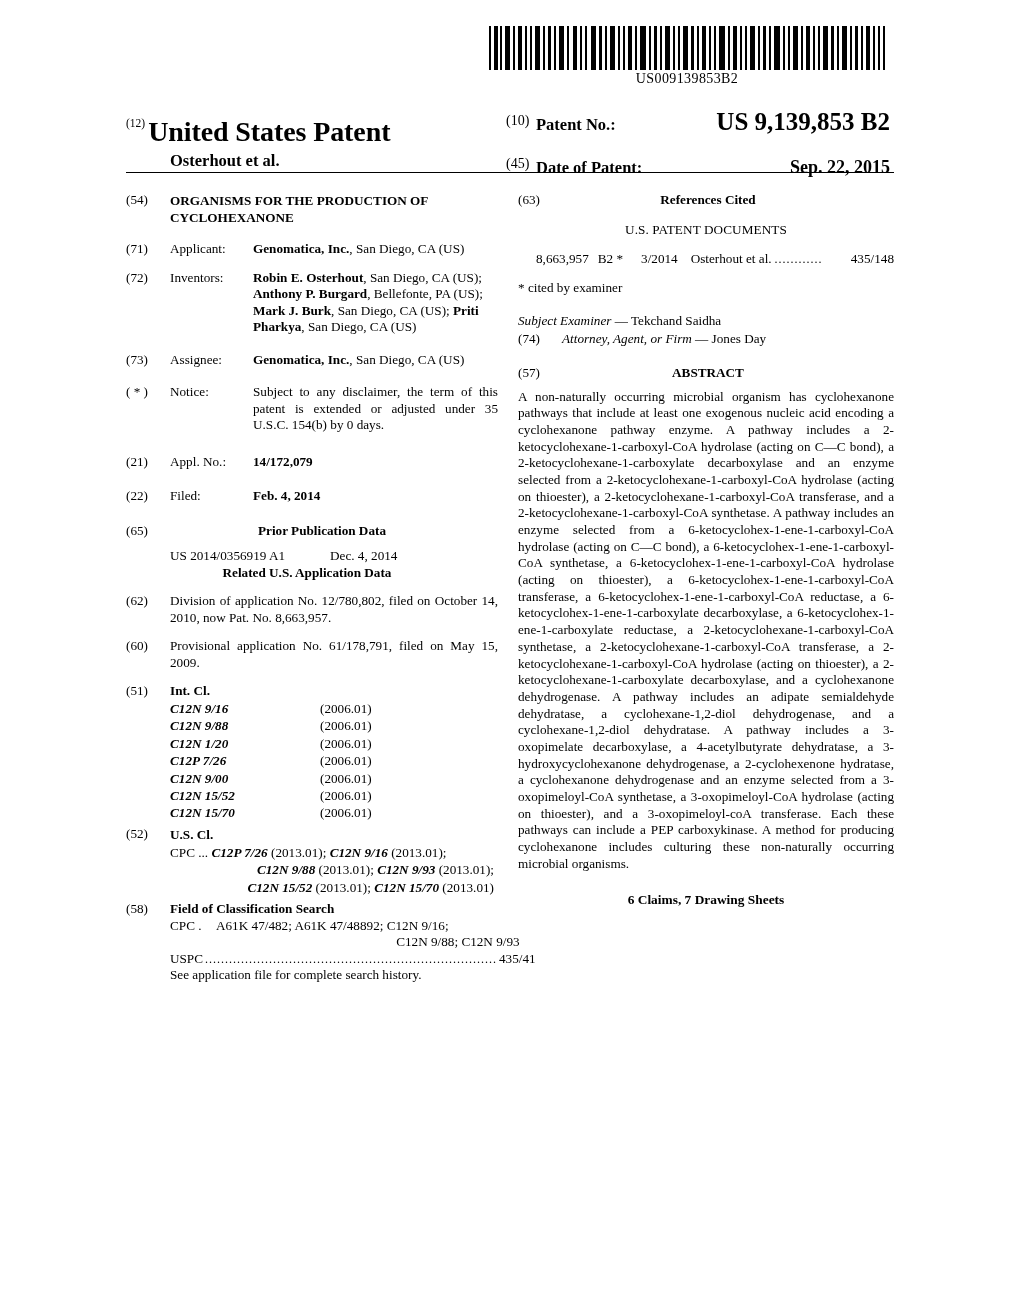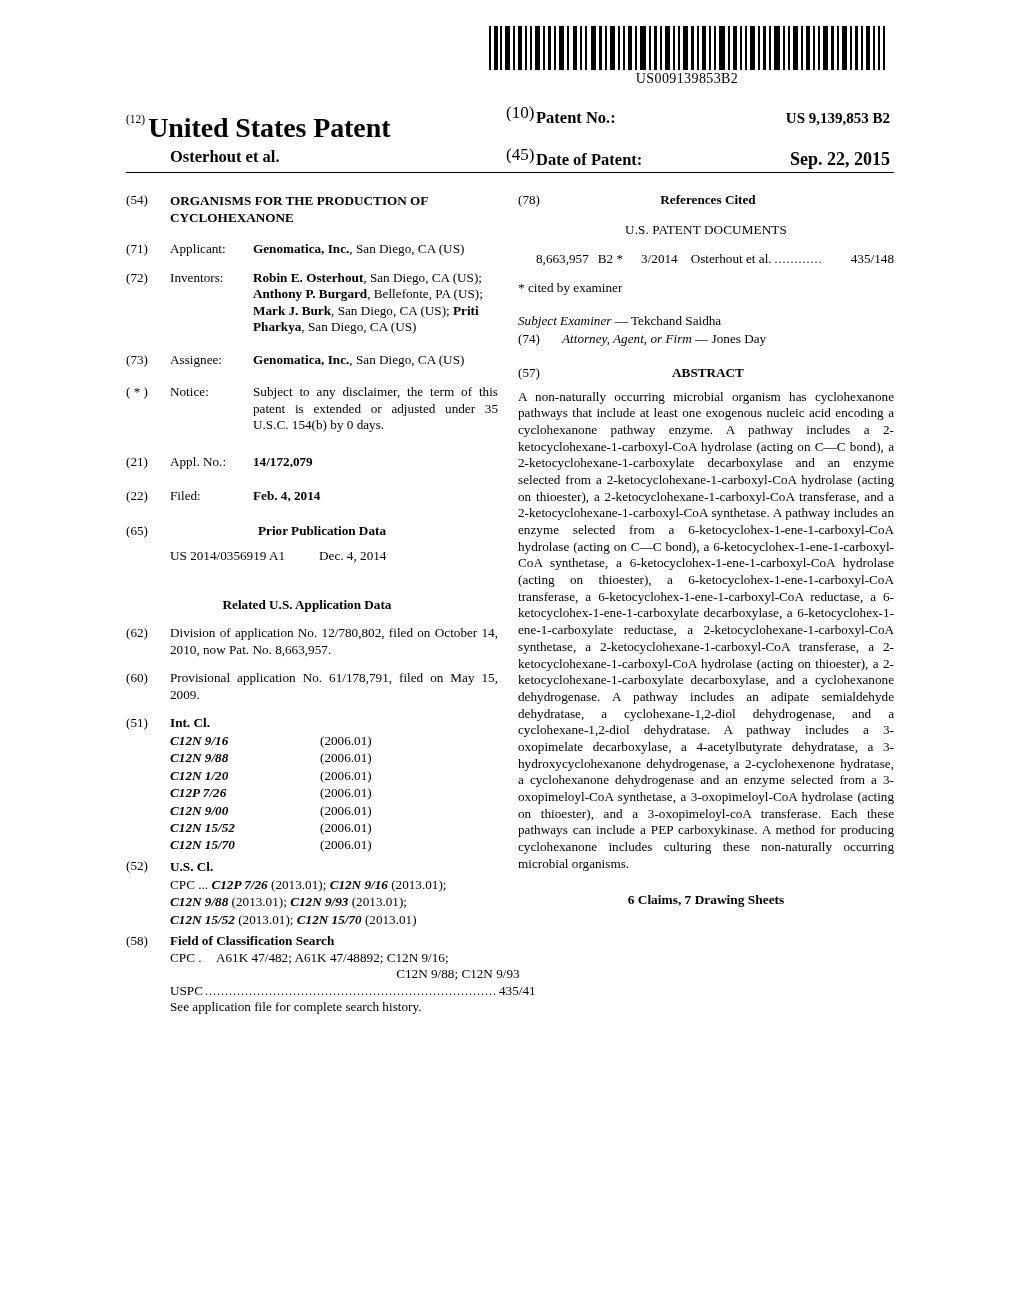--- a/index.html
+++ b/index.html
@@ -83,33 +83,33 @@
   }
   .pn-line {
     display: flex;
     align-items: baseline;
     font-size: 16.5px;
     font-weight: bold;
     white-space: nowrap;
   }
   .pn-line + .pn-line { margin-top: 21px; }
   .pn-code {
-    font-size: 17px;
+    font-size: 14px;
     font-weight: normal;
     vertical-align: super;
     position: relative;
     top: -5px;
     width: 30px;
     flex: 0 0 30px;
   }
   .pn-label { flex: 0 0 150px; }
   .pn-value {
     flex: 1 1 auto;
     text-align: right;
-    font-size: 15px;
+    font-size: 25px;
     padding-right: 4px;
   }
   .pn-value.small { font-size: 18px; }
 
   .rule {
     position: absolute;
     left: 126px;
     top: 172px;
     width: 768px;
     height: 0;
@@ -169,21 +169,21 @@
     line-height: 1.32;
     vertical-align: top;
   }
   .intcl-code {
     font-weight: bold;
     font-style: italic;
     width: 150px;
   }
 
   .uscl-body { line-height: 1.35; }
-  .uscl-line2, .uscl-line3 { padding-right: 4px; }
+  .uscl-line2, .uscl-line3 { text-align: right; padding-right: 4px; }
 
   .fcs-cpc { display: flex; }
   .fcs-cpc .k { flex: 0 0 46px; }
   .fcs-cpc .v { flex: 1 1 auto; }
   .fcs-line2 { text-align: right; padding-right: 16px; }
   .uspc-row { display: flex; align-items: baseline; white-space: nowrap; }
   .uspc-row .k { flex: 0 0 auto; }
   .uspc-row .dots {
     flex: 1 1 auto;
     overflow: hidden;
@@ -392,21 +392,21 @@
     <div class="entry" style="margin-bottom:18px;">
       <span class="tag">(22)</span>
       <span class="lbl w-applicant">Filed:</span>
       <span class="body"><b>Feb. 4, 2014</b></span>
     </div>
 
     <div class="entry" style="margin-bottom:9px;">
       <span class="tag">(65)</span>
       <span class="body centered-head" style="padding-right:24px;">Prior Publication Data</span>
     </div>
-    <div style="display:flex; padding-left:44px; margin-bottom:32px;">
+    <div style="display:flex; padding-left:44px; margin-bottom:0;gap:11px;">
       <span>US 2014/0356919 A1</span>
       <span style="padding-left:34px;">Dec. 4, 2014</span>
     </div>
 
     <div class="centered-head" style="margin-bottom:12px; padding-right:10px;">Related U.S. Application Data</div>
 
     <div class="entry">
       <span class="tag">(62)</span>
       <span class="body just">Division of application No. 12/780,802, filed on October 14, 2010, now Pat. No. 8,663,957.</span>
     </div>
@@ -481,21 +481,21 @@
         </div>
         <div>See application file for complete search history.</div>
       </span>
     </div>
 
   </div>
 
   <div class="col col-right">
 
     <div style="display:flex; margin-bottom:13px;">
-      <span class="tag">(78)</span>
+      <span class="tag">(63)</span>
       <span style="flex:1 1 auto; text-align:center; font-weight:bold; padding-right:40px;">References Cited</span>
     </div>
 
     <div class="ref-sub">U.S. PATENT DOCUMENTS</div>
 
     <div class="ref-row">
       <span class="num">8,663,957</span>
       <span class="kind">B2 *</span>
       <span class="date">3/2014</span>
       <span class="who">Osterhout et al.</span>

